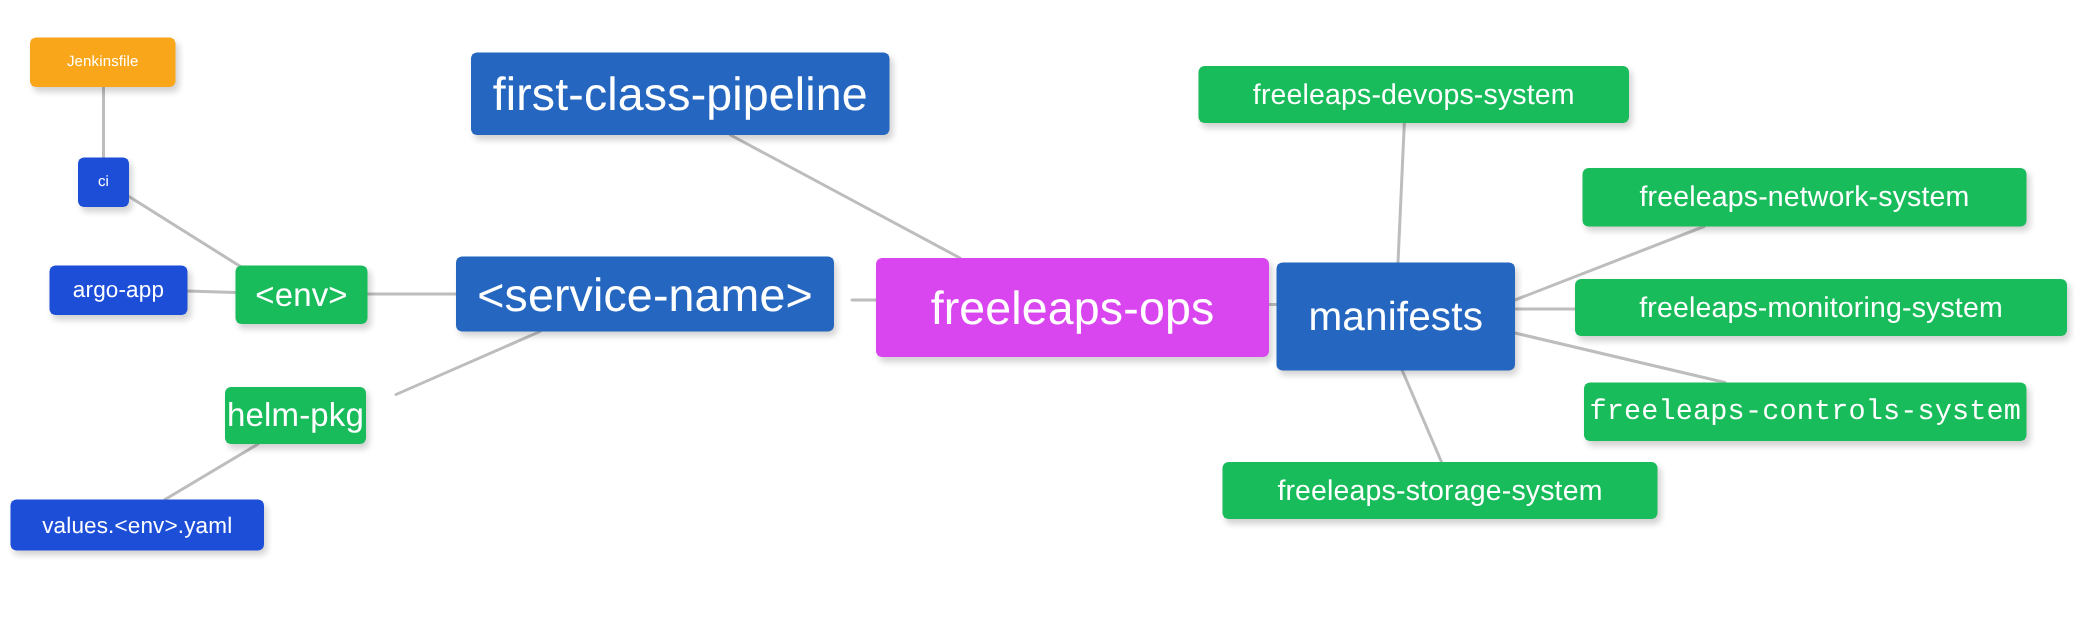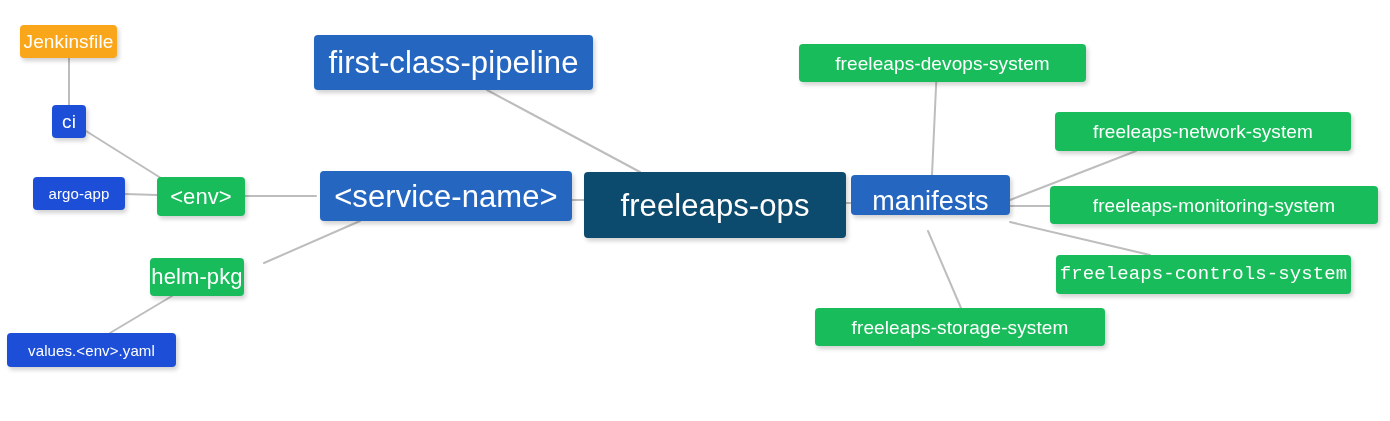--- a/index.html
+++ b/index.html
@@ -43,24 +43,24 @@
   }
   .node-label {
     display: block;
     pointer-events: none;
   }
   
   .c-orange  { background: #faa61a; }
   .c-red     { background: #1d4ed8; }
   .c-green   { background: #19bc5b; }
   .c-blue    { background: #2567c0; }
-  .c-dark    { background: #0c4a6e; }
+  .c-dark    { background: #d946ef; }
 
   
-  .sz-xs { font-size: 19px; }
+  .sz-xs { font-size: 10px; }
   .sz-sm { font-size: 15px; }
   .sz-md { font-size: 19px; }
   .sz-lg { font-size: 22px; }
   .sz-xl { font-size: 27px; }
   .sz-xxl{ font-size: 31px; }
 </style>
 </head>
 <body>
 
 <div id="canvas">
@@ -95,27 +95,27 @@
       </div>
       <div class="node c-green sz-lg" style="left: 157px; top: 177px; width: 88px; height: 39px;">
         <span class="node-label">&lt;env&gt;</span>
       </div>
       <div class="node c-green sz-lg" style="left: 150px; top: 258px; width: 94px; height: 38px;">
         <span class="node-label">helm-pkg</span>
       </div>
       <div class="node c-blue sz-xxl" style="left: 314px; top: 35px; width: 279px; height: 55px;">
         <span class="node-label">first-class-pipeline</span>
       </div>
-      <div class="node c-blue sz-xxl" style="left: 320px; top: 171px; width: 252px; height: 50px;">
+      <div class="node c-blue sz-xxl" style="left: 304px; top: 171px; width: 252px; height: 50px;">
         <span class="node-label">&lt;service-name&gt;</span>
       </div>
       <div class="node c-dark sz-xxl" style="left: 584px; top: 172px; width: 262px; height: 66px;">
         <span class="node-label">freeleaps-ops</span>
       </div>
-      <div class="node c-blue sz-xl" style="left: 851px; top: 175px; width: 159px; height: 40px; align-items: flex-end;">
+      <div class="node c-blue sz-xl" style="left: 851px; top: 175px; width: 159px; height: 72px;">
         <span class="node-label">manifests</span>
       </div>
       <div class="node c-green sz-md" style="left: 799px; top: 44px; width: 287px; height: 38px;">
         <span class="node-label">freeleaps-devops-system</span>
       </div>
       <div class="node c-green sz-md" style="left: 1055px; top: 112px; width: 296px; height: 39px;">
         <span class="node-label">freeleaps-network-system</span>
       </div>
       <div class="node c-green sz-md" style="left: 1050px; top: 186px; width: 328px; height: 38px;">
         <span class="node-label">freeleaps-monitoring-system</span>

